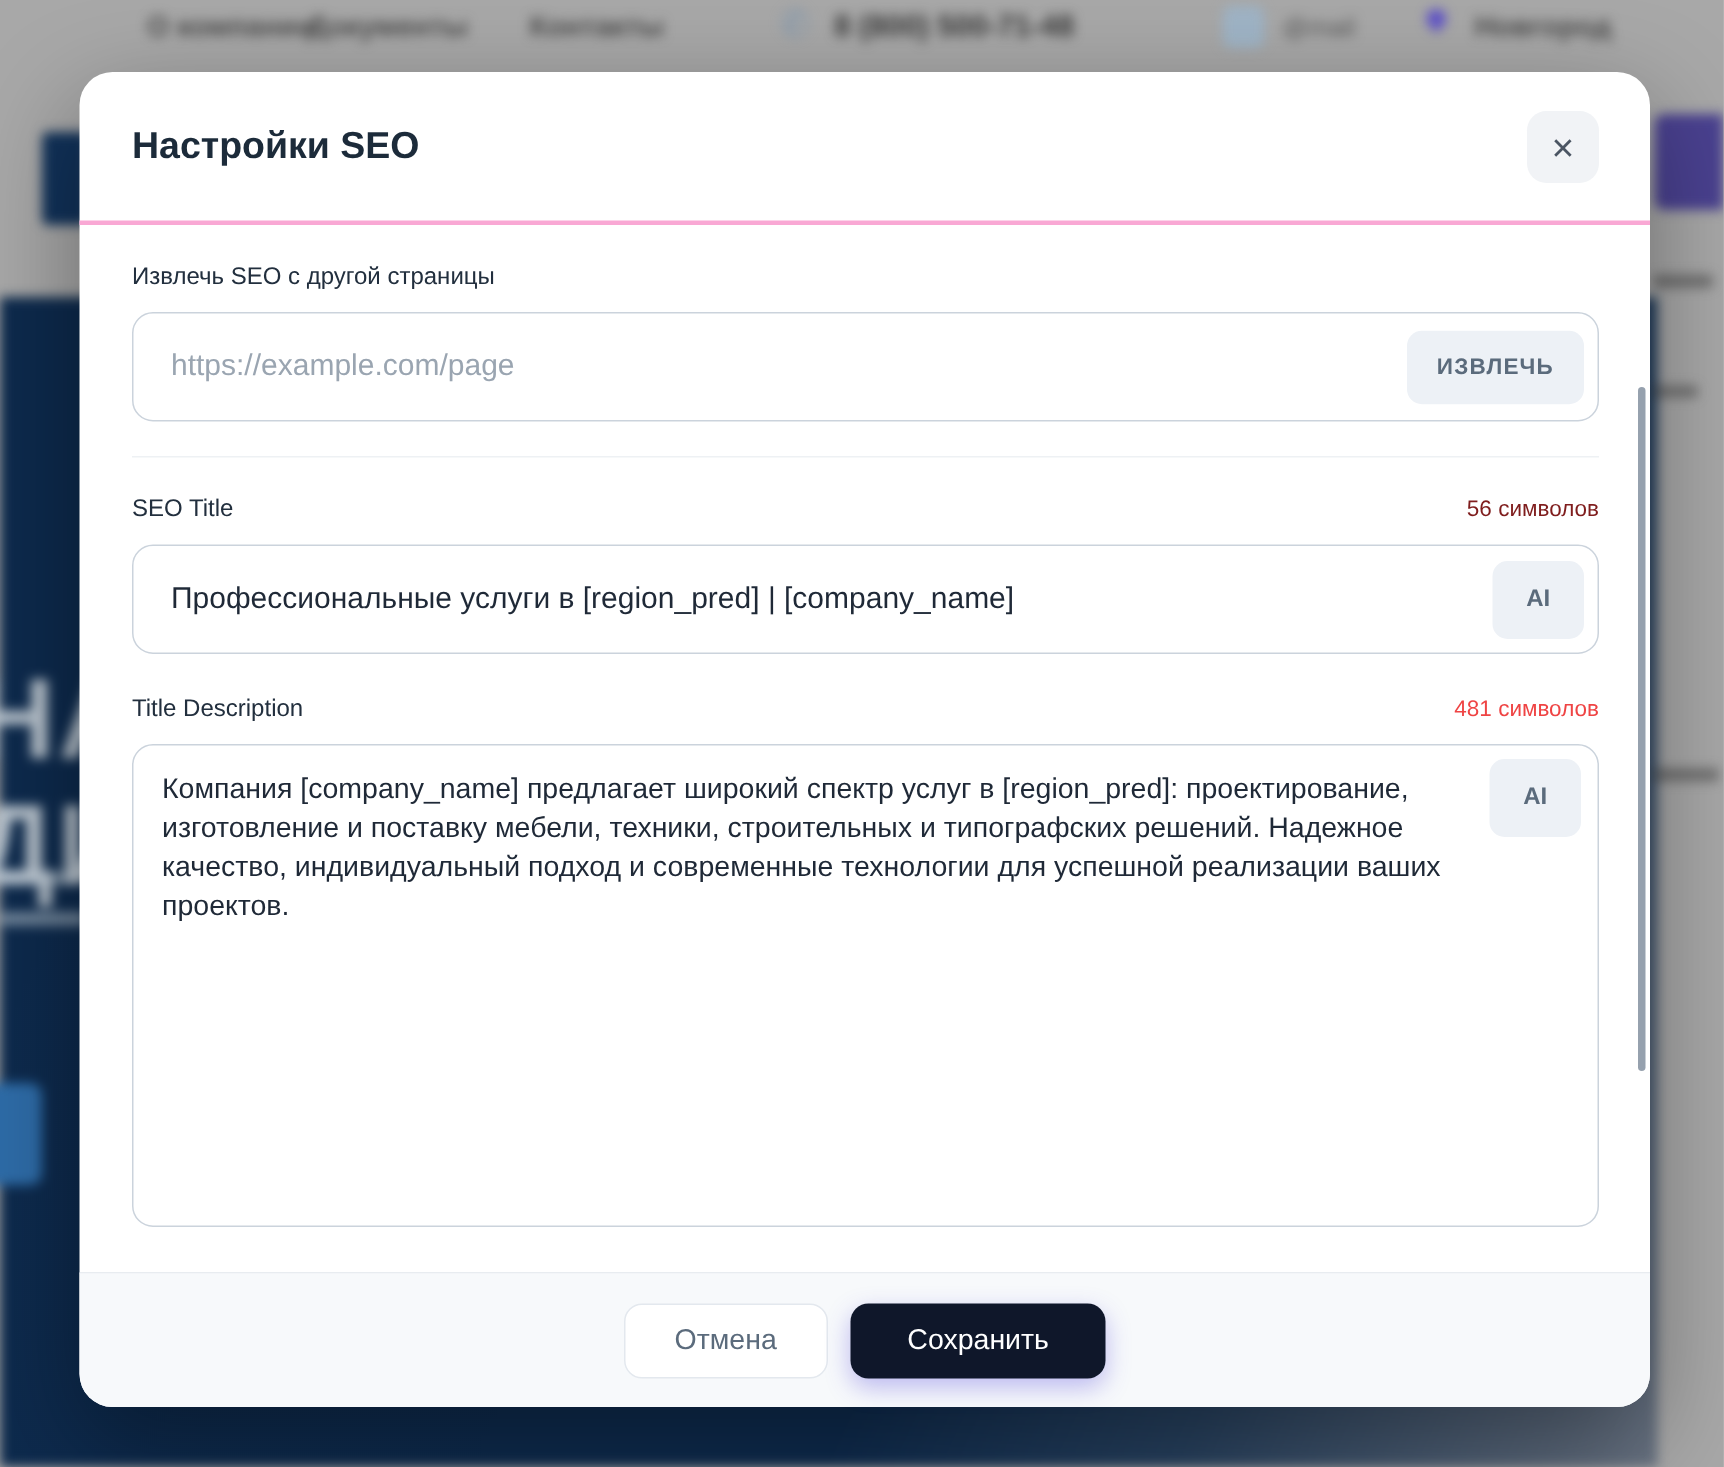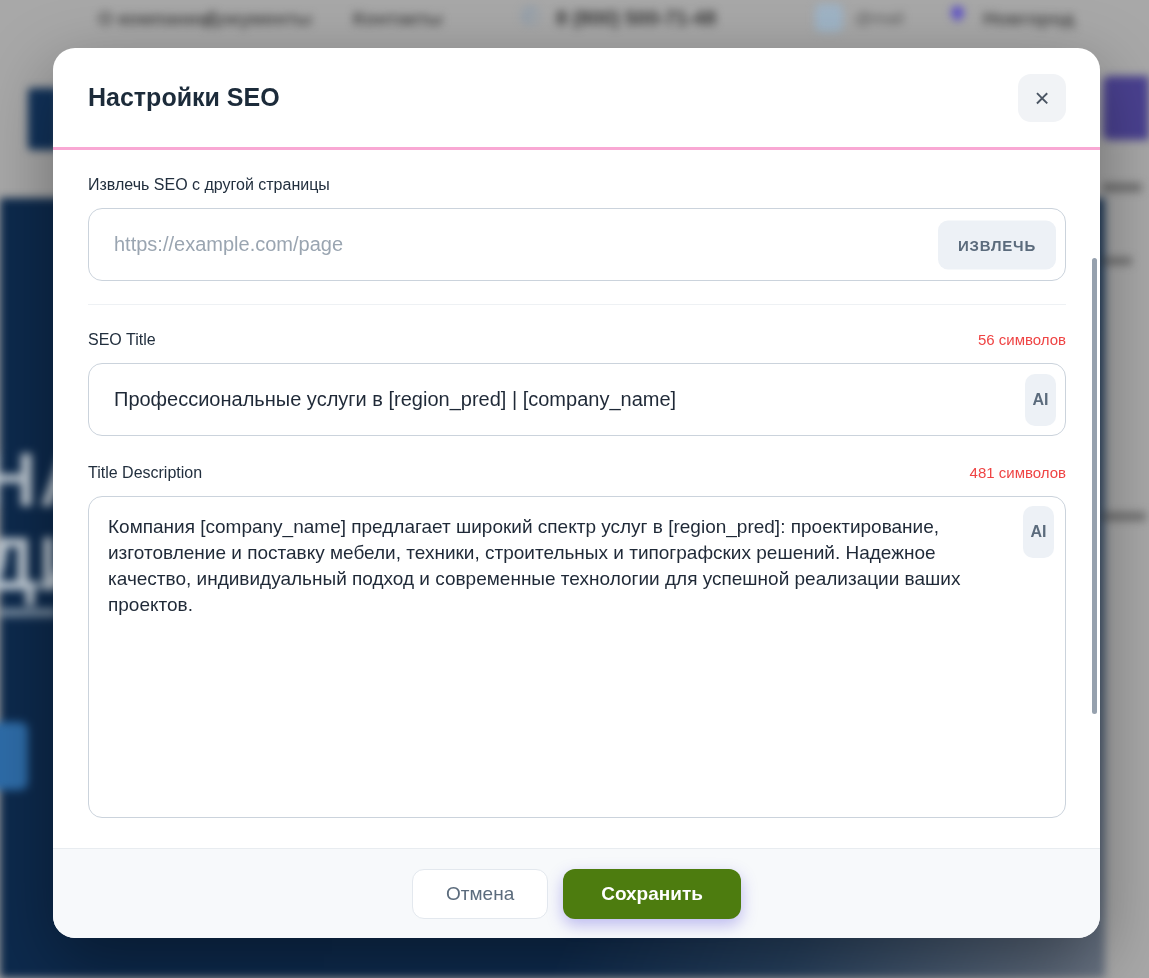--- a/index.html
+++ b/index.html
@@ -46,37 +46,37 @@
   .counter { font-size:15px; }
   .input-wrap { position:relative; margin-top:14px;border-radius:13px; }
   .text-input { width:100%; height:73px; border:1px solid #cbd3dc; border-radius:14px;
     font-family:"Liberation Sans", sans-serif; font-size:20px; color:#1f2937;
     padding:0 120px 0 25px; outline:none; background:#fff; }
   .text-input::placeholder { color:#9aa5b1; }
   .inline-btn { position:absolute; top:50%; transform:translateY(-50%); right:10px;
     background:#edf1f6; border:none; border-radius:10px; color:#5b6b7c; cursor:pointer;
     font-family:"Liberation Sans", sans-serif;margin-left:16px; }
   .extract-btn { padding:16px 20px; font-size:15px; font-weight:700; letter-spacing:.8px; }
-  .ai-btn { width:31px; height:52px; font-size:16px; font-weight:600; }
+  .ai-btn { width:61px; height:52px; font-size:16px; font-weight:600; }
   .section-divider { border:none; border-top:1px solid #eef1f4; margin-top:23px; }
   .sec { margin-top:26px; }
   .sec-meta { margin-top:28px; }
   .textarea-wrap { position:relative; margin-top:14px; }
   .meta-textarea { width:100%; height:322px; border:1px solid #cbd3dc; border-radius:14px;
     font-family:"Liberation Sans", sans-serif; font-size:19px; line-height:26px; color:#1f2937;
     padding:17px 80px 17px 19px; resize:none; outline:none; }
   .ai-btn-top { top:10px; transform:none; right:12px; }
   .scroll-thumb { position:absolute; right:3px; top:108px; width:5px; height:456px;
     background:#96a1ae; border-radius:3px; }
   .modal-footer { flex:0 0 90px; background:#f7f9fb; border-top:1px solid #e8ecf0;
     border-radius:0 0 22px 22px; display:flex; align-items:center; justify-content:center;
     gap:15px; padding:0 21px; }
   .btn { border-radius:12px; font-family:"Liberation Sans", sans-serif; font-size:19px; cursor:pointer; }
   .btn-cancel { background:#ffffff; border:1px solid #e3e8ee; color:#5b6b7c; padding:13px 33px; }
-  .btn-save { background:#4d7c0f; border:none; color:#ffffff; font-weight:700; padding:14px 38px;
+  .btn-save { background:#0f172a; border:none; color:#ffffff; font-weight:400; padding:14px 38px;
     box-shadow:0 6px 16px rgba(78,67,217,.35); }
 </style>
 </head>
 <body>
 
 <div class="bg">
   <div class="bg-content">
     <span class="bg-nav-item" style="left:98px">О компании</span>
     <span class="bg-nav-item" style="left:205px">Документы</span>
     <span class="bg-nav-item" style="left:353px">Контакты</span>
@@ -121,21 +121,21 @@
         <input class="text-input" type="text" placeholder="https://example.com/page" style="">
         <button class="inline-btn extract-btn">ИЗВЛЕЧЬ</button>
       </div>
     </div>
 
     <hr class="section-divider">
 
     <div class="sec">
       <div class="label-row">
         <span class="field-label">SEO Title</span>
-        <span class="counter" style="color: #ef4444;">56 символов</span>
+        <span class="counter" style="color: #7f1d1d;">56 символов</span>
       </div>
       <div class="input-wrap">
         <input class="text-input" type="text" value="Профессиональные услуги в [region_pred] | [company_name]" style="">
         <button class="inline-btn ai-btn">AI</button>
       </div>
     </div>
 
     <div class="sec-meta">
       <div class="label-row">
         <span class="field-label">Title Description</span>

